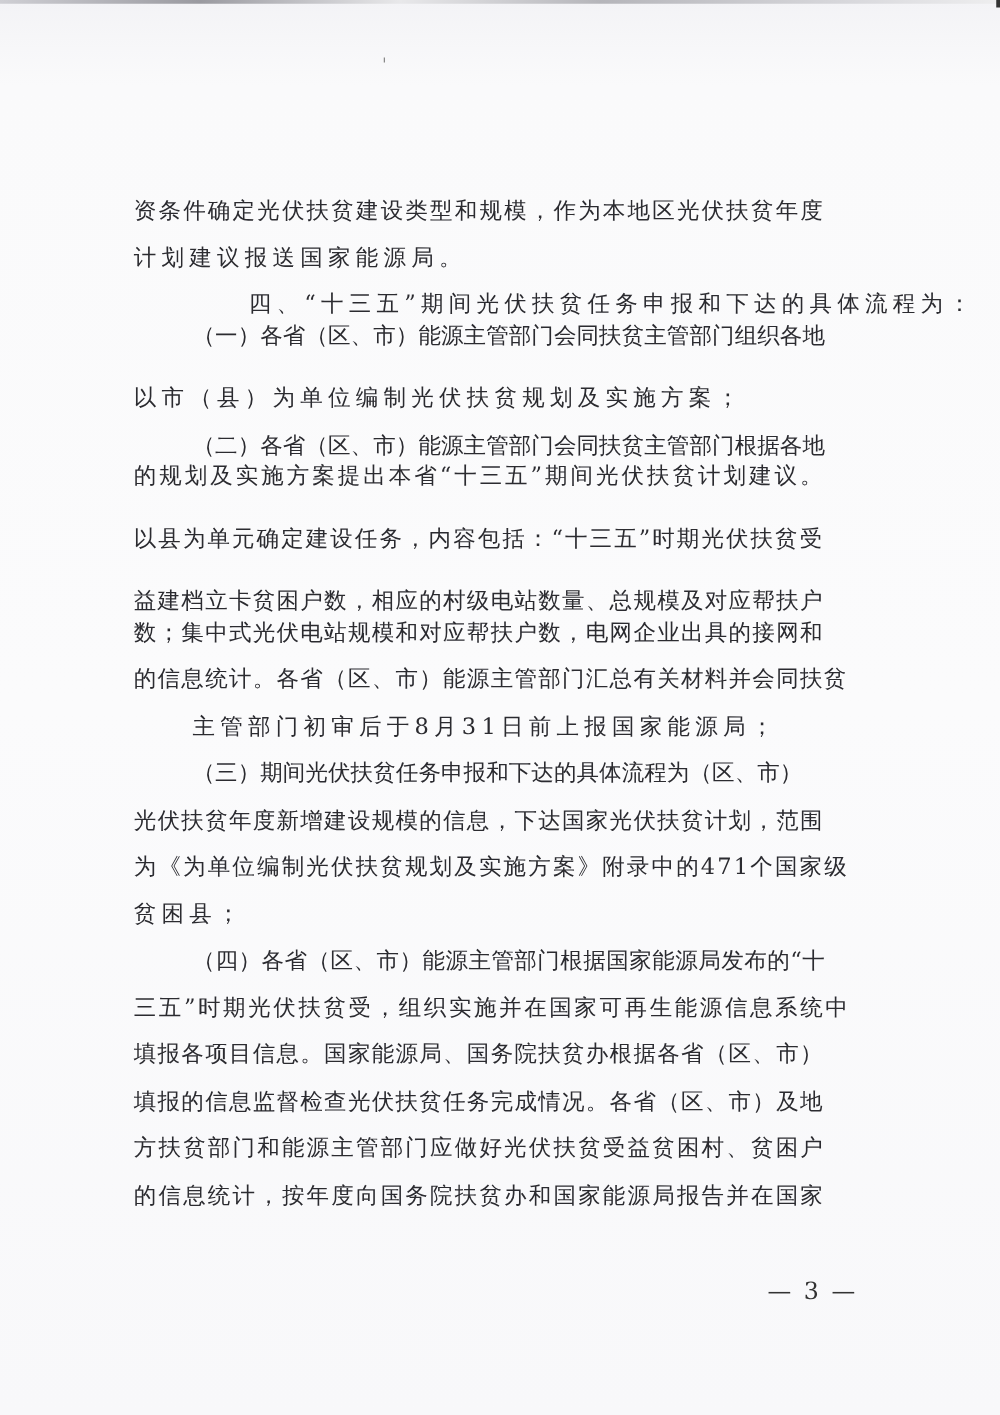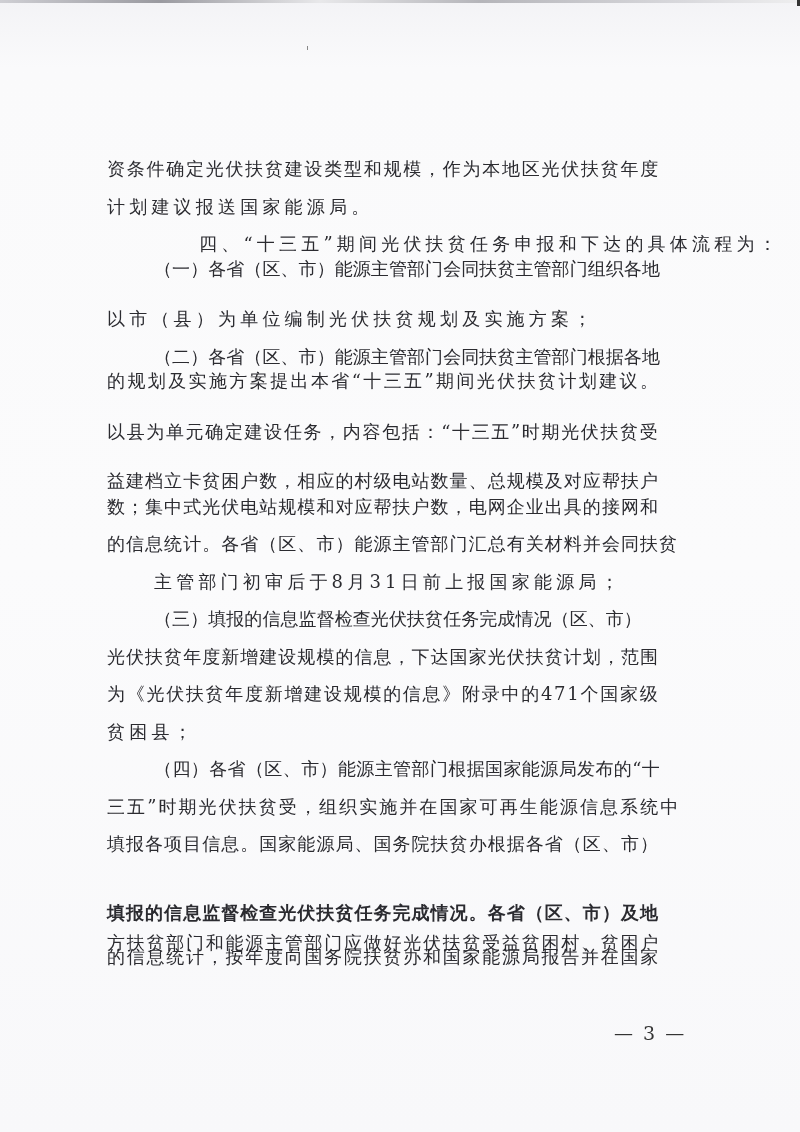--- a/index.html
+++ b/index.html
@@ -83,26 +83,26 @@
     <div class="line indent" style="top: 79px; margin-left: 45px;">四、“十三五”期间光伏扶贫任务申报和下达的具体流程为：</div>
     <div class="line indent" style="top: 104px; letter-spacing: 0.0714286px;">（一）各省（区、市）能源主管部门会同扶贫主管部门组织各地</div>
     <div class="line" style="top: 154px;">以市（县）为单位编制光伏扶贫规划及实施方案；</div>
     <div class="line indent" style="top: 192px; letter-spacing: 0.0714286px;">（二）各省（区、市）能源主管部门会同扶贫主管部门根据各地</div>
     <div class="line" style="top: 216px; letter-spacing: 2.39286px;">的规划及实施方案提出本省“十三五”期间光伏扶贫计划建议。</div>
     <div class="line" style="top: 267px; letter-spacing: 1.65517px; text-align: center;">以县为单元确定建设任务，内容包括：“十三五”时期光伏扶贫受</div>
     <div class="line" style="top: 316px; letter-spacing: 1.03448px;">益建档立卡贫困户数，相应的村级电站数量、总规模及对应帮扶户</div>
     <div class="line" style="top: 342px; letter-spacing: 1.03448px;">数；集中式光伏电站规模和对应帮扶户数，电网企业出具的接网和</div>
     <div class="line" style="top: 379px; letter-spacing: 1.03448px;">的信息统计。各省（区、市）能源主管部门汇总有关材料并会同扶贫</div>
     <div class="line" style="top: 417px; margin-left: 47px;">主管部门初审后于8月31日前上报国家能源局；</div>
-    <div class="line indent" style="top: 454px; letter-spacing: 0.0714286px;">（三）填报的信息监督检查光伏扶贫任务完成情况（区、市）</div>
+    <div class="line indent" style="top: 454px; letter-spacing: 0.0714286px;">（三）期间光伏扶贫任务申报和下达的具体流程为（区、市）</div>
     <div class="line" style="top: 492px; letter-spacing: 1.03448px;">光伏扶贫年度新增建设规模的信息，下达国家光伏扶贫计划，范围</div>
-    <div class="line" style="top: 529px; letter-spacing: 1.72414px;">为《光伏扶贫年度新增建设规模的信息》附录中的471个国家级</div>
+    <div class="line" style="top: 529px; letter-spacing: 1.72414px;">为《为单位编制光伏扶贫规划及实施方案》附录中的471个国家级</div>
     <div class="line" style="top: 567px;">贫困县；</div>
     <div class="line indent" style="top: 604px; letter-spacing: 0.392857px;">（四）各省（区、市）能源主管部门根据国家能源局发布的“十</div>
     <div class="line" style="top: 642px; letter-spacing: 2.07143px;">三五”时期光伏扶贫受，组织实施并在国家可再生能源信息系统中</div>
     <div class="line" style="top: 679px; letter-spacing: 1.03448px;">填报各项目信息。国家能源局、国务院扶贫办根据各省（区、市）</div>
-    <div class="line" style="top: 748px; letter-spacing: 1.03448px; font-weight: bold;">填报的信息监督检查光伏扶贫任务完成情况。各省（区、市）及地</div>
-    <div class="line" style="top: 754px; letter-spacing: 1.75px; margin-top: 24px;">方扶贫部门和能源主管部门应做好光伏扶贫受益贫困村、贫困户</div>
+    <div class="line" style="top: 717px; letter-spacing: 1.03448px;">填报的信息监督检查光伏扶贫任务完成情况。各省（区、市）及地</div>
+    <div class="line" style="top: 754px; letter-spacing: 1.75px;">方扶贫部门和能源主管部门应做好光伏扶贫受益贫困村、贫困户</div>
     <div class="line" style="top: 792px; letter-spacing: 1.75px;">的信息统计，按年度向国务院扶贫办和国家能源局报告并在国家</div>
   </div>
 
   <div class="page-number">— 3 —</div>
 </div>
 
 </body></html>

